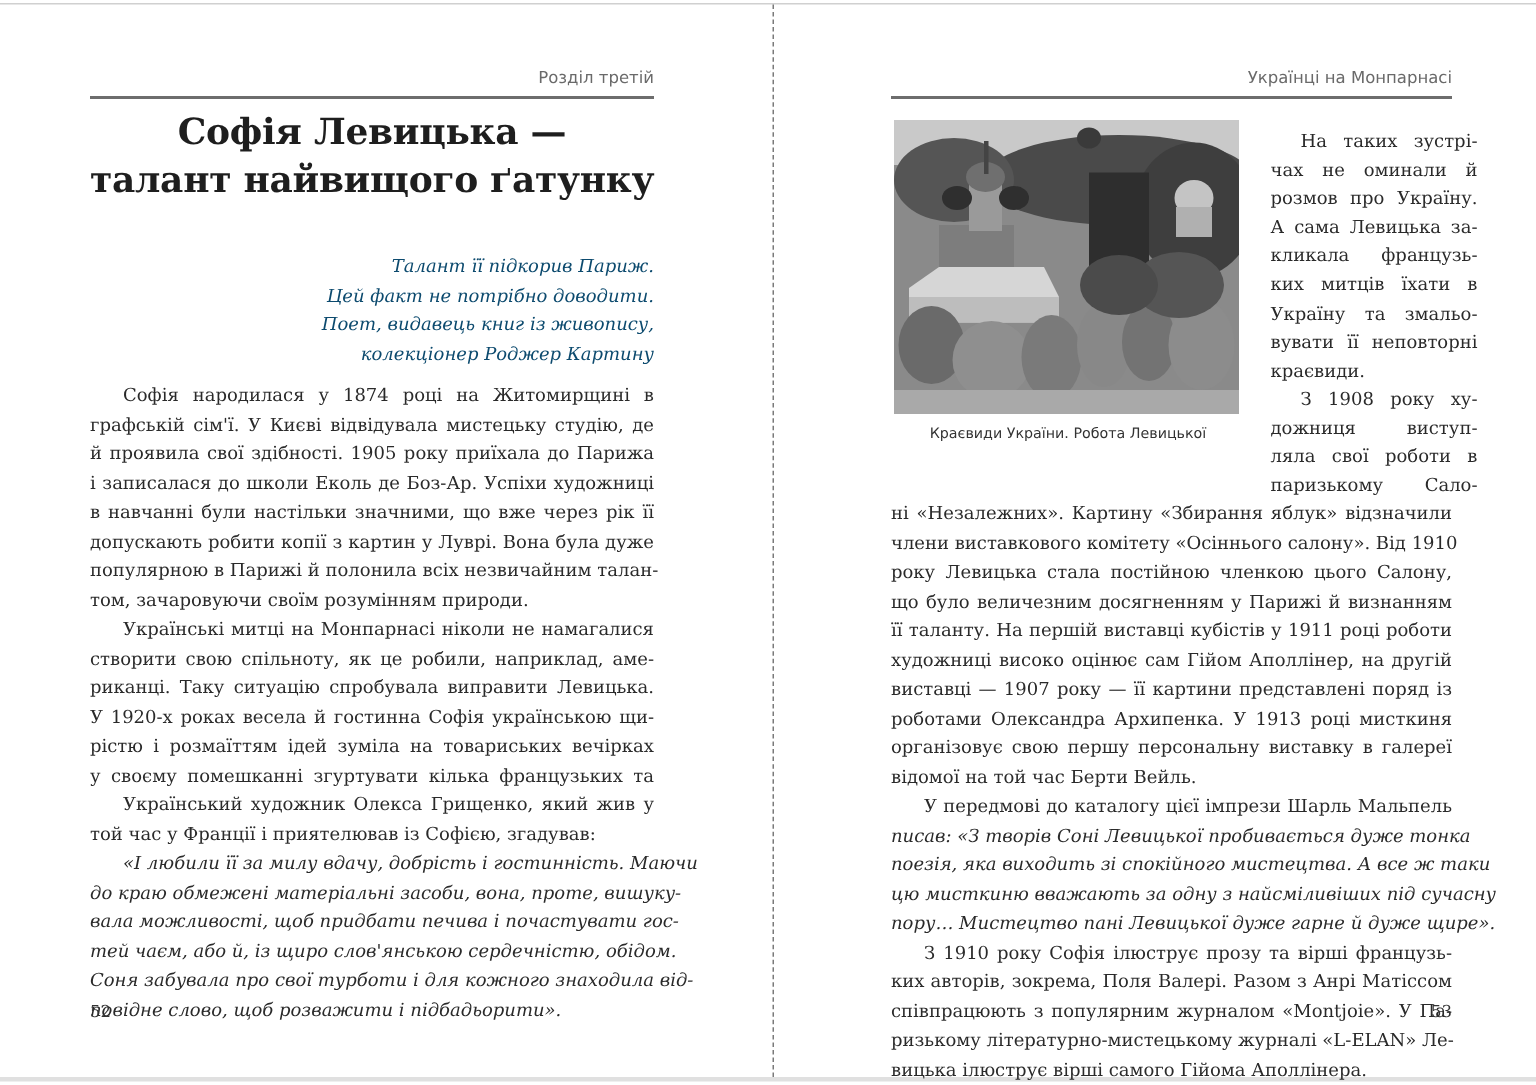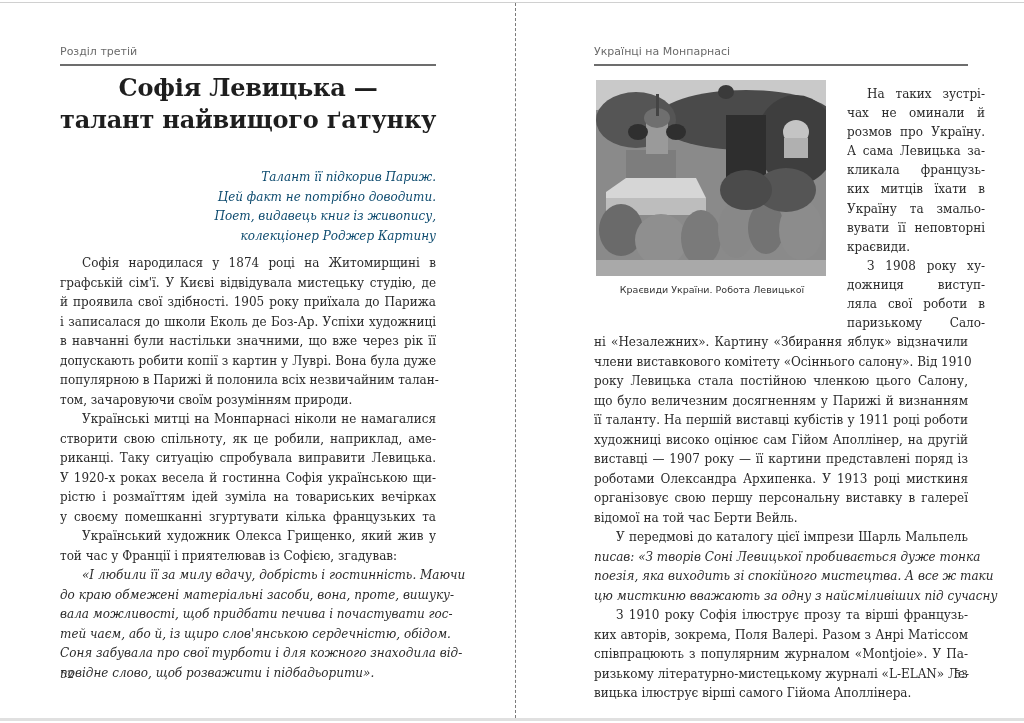--- a/index.html
+++ b/index.html
@@ -15,21 +15,21 @@
   .spine {
     position: absolute; left: 515px; top: 3px; height: 715px; width: 0;
     border-left: 1.5px dashed #7a7a7a;
   }
   .page { position: absolute; top: 0; height: 718px; }
   .page.left { left: 60px; width: 376px; }
   .page.right { left: 594px; width: 374px; }
 
   .running-head {
     position: absolute; top: 45px; left: 0; width: 100%;
-    text-align: left; font-family: "DejaVu Sans", sans-serif;
+    text-align: right; font-family: "DejaVu Sans", sans-serif;
     font-size: 11px; color: #6a6a6a;
   }
   .head-rule {
     position: absolute; top: 64px; left: 0; width: 100%; height: 1.5px; background: #6d6d6d;
   }
   .chapter-title {
     position: absolute; top: 72px; left: 0; width: 100%;
     text-align: center; font-weight: bold; font-size: 24px; line-height: 32px; color: #1e1e1e;
     letter-spacing: -0.2px;
   }
@@ -184,20 +184,21 @@
     <div class="line">її таланту. На першій виставці кубістів у 1911 році роботи</div>
     <div class="line">художниці високо оцінює сам Гійом Аполлінер, на другій</div>
     <div class="line">виставці — 1907 року — її картини представлені поряд із</div>
     <div class="line">роботами Олександра Архипенка. У 1913 році мисткиня</div>
     <div class="line">організовує свою першу персональну виставку в галереї</div>
     <div class="line last">відомої на той час Берти Вейль.</div>
     <div class="line indent">У передмові до каталогу цієї імпрези Шарль Мальпель</div>
     <div class="line it">писав: «З творів Соні Левицької пробивається дуже тонка</div>
     <div class="line it">поезія, яка виходить зі спокійного мистецтва. А все ж таки</div>
     <div class="line it">цю мисткиню вважають за одну з найсміливіших під сучасну</div>
+    <div class="line it last">пору… Мистецтво пані Левицької дуже гарне й дуже щире».</div>
     <div class="line indent">З 1910 року Софія ілюструє прозу та вірші французь-</div>
     <div class="line">ких авторів, зокрема, Поля Валері. Разом з Анрі Матіссом</div>
     <div class="line">співпрацюють з популярним журналом «Montjoie». У Па-</div>
     <div class="line">ризькому літературно-мистецькому журналі «L-ELAN» Ле-</div>
     <div class="line last">вицька ілюструє вірші самого Гійома Аполлінера.</div>
   </div>
 
   <div class="page-num">53</div>
 </div>
 

